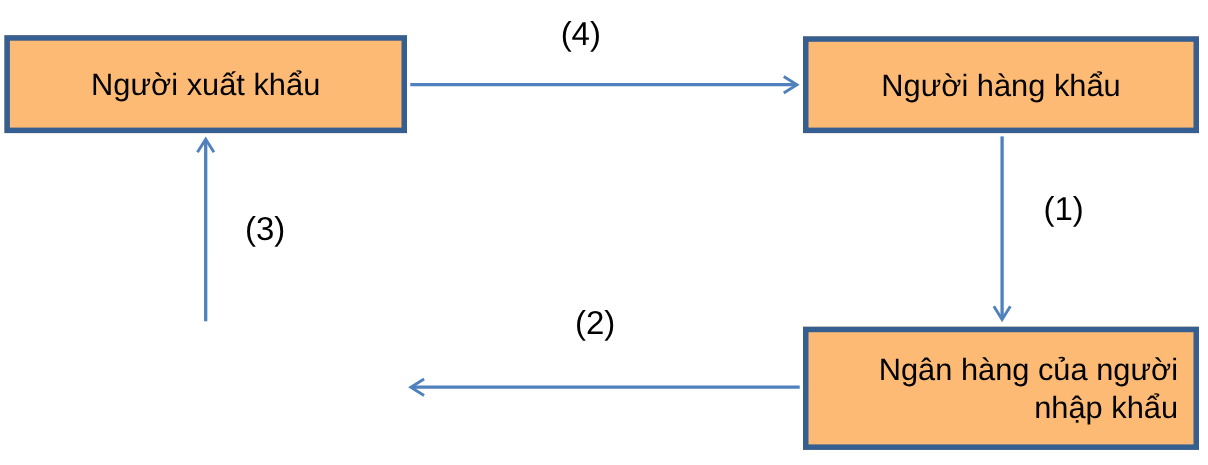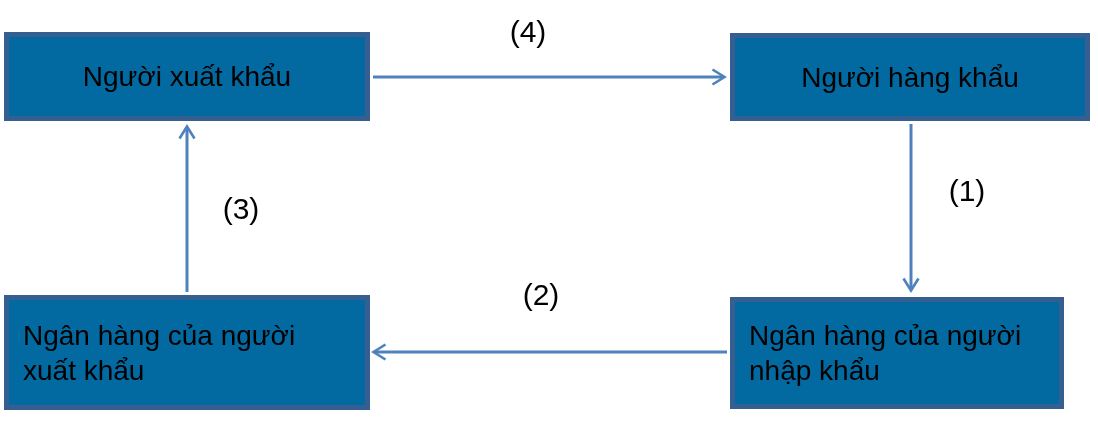--- a/index.html
+++ b/index.html
@@ -12,34 +12,34 @@
     width: 1098px;
     height: 423px;
     background: #ffffff;
     font-family: "Liberation Sans", sans-serif;
     overflow: hidden;
   }
   .node {
     position: absolute;
     box-sizing: border-box;
     border: 5px solid var(--box-border, #365f91);
-    background: #0369a1;
+    background: #fdba74;
     display: flex;
     align-items: center;
     justify-content: center;
-    text-align: left;
+    text-align: right;
     font-size: 28px;
     line-height: 1.25;
     color: #000000;
     padding: 0 14px;
   }
   .node-exporter      { left: 4px;   top: 32px;  width: 366px; height: 89px; }
   .node-importer      { left: 730px; top: 33px;  width: 360px; height: 88px; }
   .node-exporter-bank { left: 4px;   top: 295px; width: 366px; height: 115px; }
-  .node-importer-bank { left: 730px; top: 297px; width: 334px; height: 112px; }
+  .node-importer-bank { left: 730px; top: 297px; width: 360px; height: 112px; }
   .arrows {
     position: absolute;
     left: 0;
     top: 0;
     pointer-events: none;
   }
   .arrow-line {
     stroke: var(--arrow-color, #4f81bd);
     stroke-width: 3;
   }
@@ -73,23 +73,20 @@
   </svg>
 
   <div class="node node-exporter">
     <span>Người xuất khẩu</span>
   </div>
 
   <div class="node node-importer">
     <span>Người hàng khẩu</span>
   </div>
 
-  <div class="node node-exporter-bank">
-    <span>Ngân hàng của người xuất khẩu</span>
-  </div>
 
   <div class="node node-importer-bank">
     <span>Ngân hàng của người nhập khẩu</span>
   </div>
 
   <div class="edge-label edge-label-1">(1)</div>
   <div class="edge-label edge-label-2">(2)</div>
   <div class="edge-label edge-label-3">(3)</div>
   <div class="edge-label edge-label-4">(4)</div>
 

